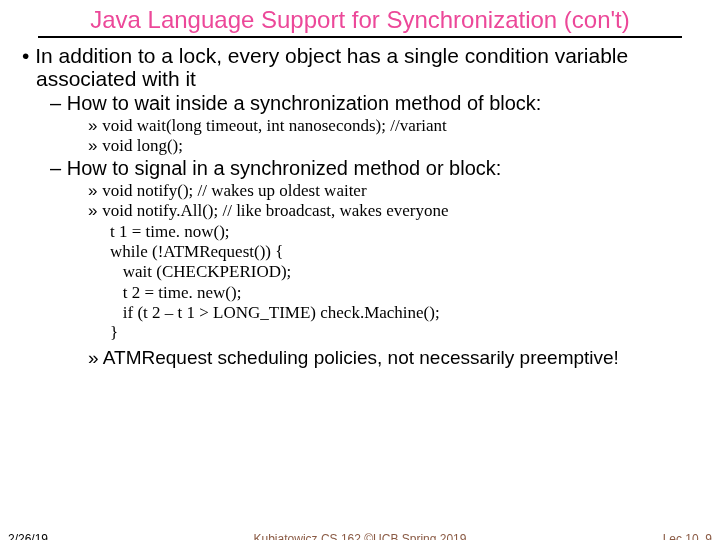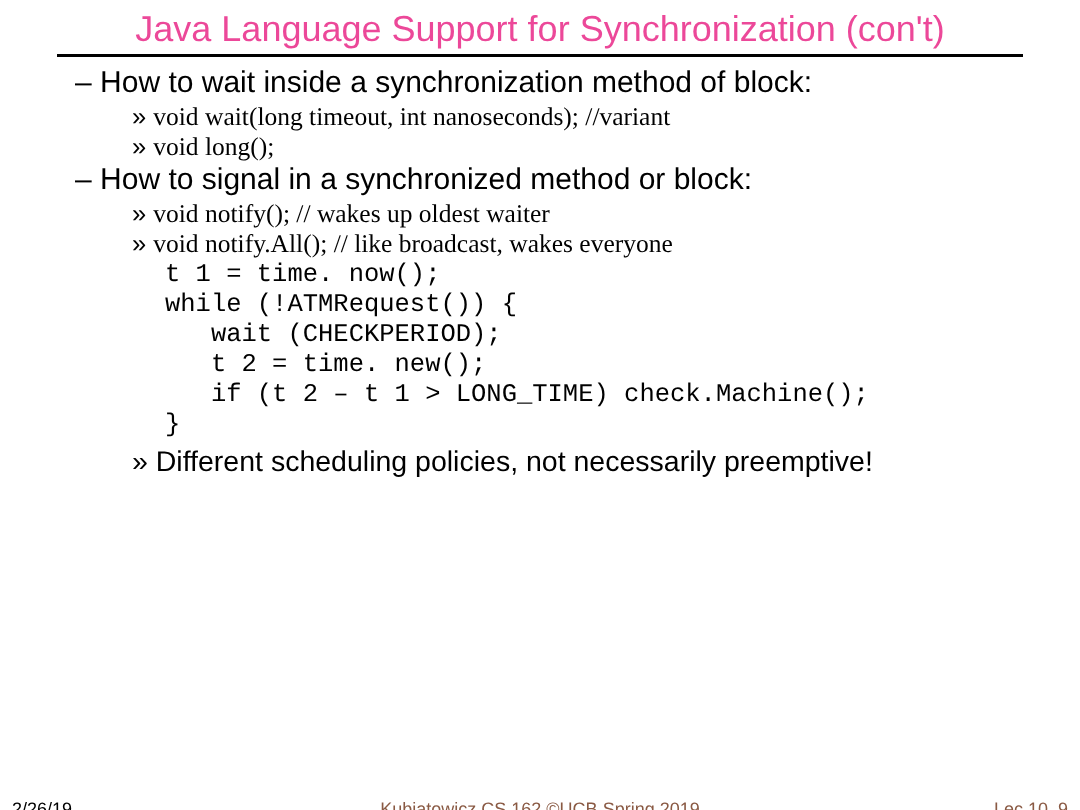--- a/index.html
+++ b/index.html
@@ -9,54 +9,55 @@
   ul{margin:0;padding:0;list-style:none}
   li{margin:0;padding:0}
   .b1{font-size:21px;line-height:1.1;padding-left:26px;text-indent:-14px;margin-bottom:2px}
   .b1::before{content:"• ";}
   .b2{font-size:20px;line-height:1.15;padding-left:54px;text-indent:-14px;margin-top:2px;margin-bottom:1px}
   .b2::before{content:"– ";}
   .b3{font-size:17px;line-height:1.15;padding-left:92px;text-indent:-14px;font-family:"Comic Sans MS","Comic Sans",cursive}
   .b3::before{content:"» ";font-family:Arial}
   .b3plain{font-size:19px;line-height:1.2;padding-left:92px;text-indent:-14px}
   .b3plain::before{content:"» ";}
-  .codeblock{font-family:Liberation Mono, monospace;font-size:17px;line-height:1.18;white-space:pre;padding-left:100px;margin:2px 0 4px 0}
+  .codeblock{font-family:Liberation Serif, serif;font-size:17px;line-height:1.18;white-space:pre;padding-left:100px;margin:2px 0 4px 0}
   .footer{position:absolute;left:0;bottom:8px;width:720px;font-size:12px}
   .footer-l{position:absolute;left:8px;color:#000}
   .footer-c{position:absolute;left:0;width:720px;text-align:center;color:#8a5a44}
   .footer-r{position:absolute;right:8px;color:#8a5a44}
 </style>
 </head>
 <body>
 
 <div class="slide">
   <h1 class="title">Java Language Support for Synchronization (con't)</h1>
   <hr class="title-underline">
 
   <ul>
+    <li class="b1">In addition to a lock, every object has a single condition variable associated with it</li>
 
     <li class="b2">How to wait inside a synchronization method of block:</li>
     <li class="b3">void wait(long timeout, int nanoseconds); //variant</li>
     <li class="b3">void long();</li>
 
     <li class="b2">How to signal in a synchronized method or block:</li>
     <li class="b3">void notify();     // wakes up oldest waiter</li>
     <li class="b3">void notify.All(); // like broadcast, wakes everyone</li>
 
   </ul>
 
   <div class="codeblock">t 1 = time. now();
 while (!ATMRequest()) {
    wait (CHECKPERIOD);
    t 2 = time. new();
    if (t 2 – t 1 &gt; LONG_TIME) check.Machine();
 }</div>
 
   <ul>
-    <li class="b3plain">Different scheduling policies, not necessarily preemptive!</li>
+    <li class="b3plain">ATMRequest scheduling policies, not necessarily preemptive!</li>
   </ul>
 
   <div class="footer">
     <span class="footer-l">2/26/19</span>
     <span class="footer-c">Kubiatowicz CS 162 ©UCB Spring 2019</span>
     <span class="footer-r">Lec 10. 9</span>
   </div>
 </div>
 
 </body></html>

